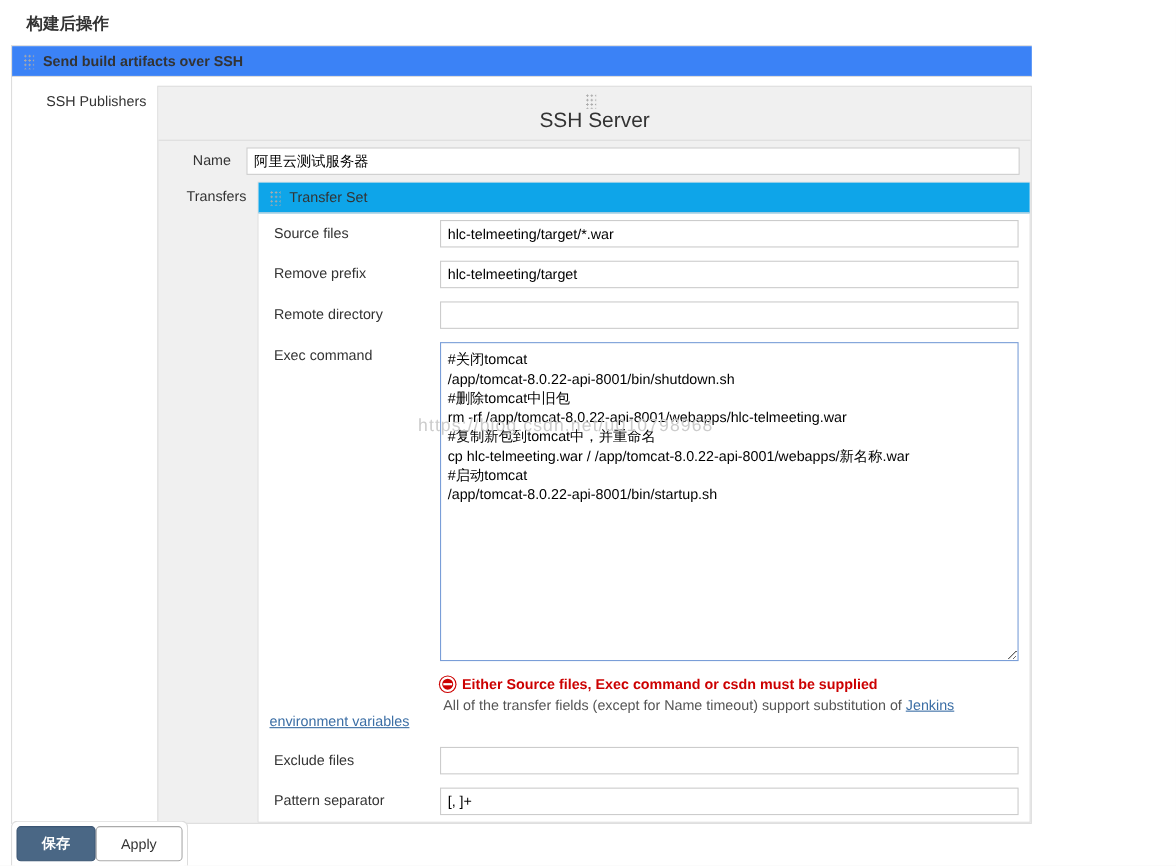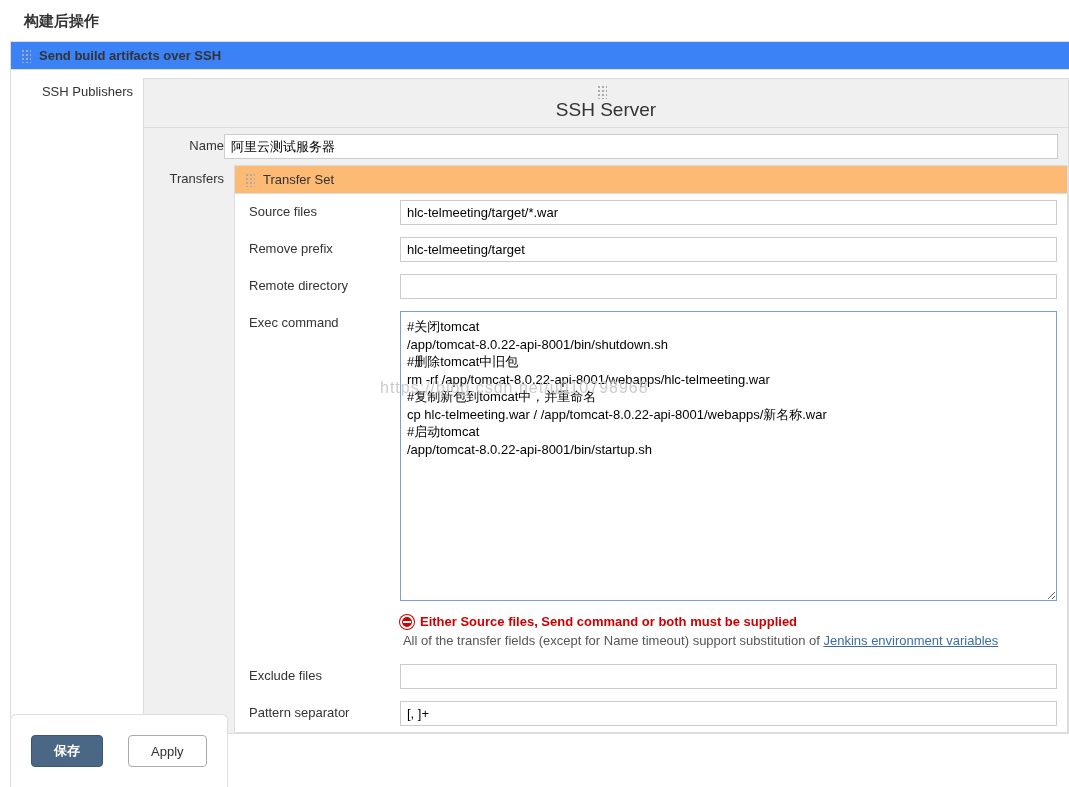--- a/index.html
+++ b/index.html
@@ -1,43 +1,43 @@
 <!DOCTYPE html>
 <html><head>
 <meta charset="utf-8">
 <style>
 * { box-sizing: border-box; margin: 0; padding: 0; }
 body { font-family: Arial, "Microsoft YaHei", sans-serif; font-size: 13px; color: #333; background: #fff; }
-.page { width: 1069px; }
+.page { width: 938px; }
 .section-title { font-size: 15px; font-weight: bold; color: #333; padding: 12px 24px 10px; }
 .outer-box { margin-left: 10px; border-top: 1px solid #ddd; border-left: 1px solid #ddd; }
 .group-header { background: #3b82f6; border-bottom: 1px solid #ddd; padding: 6px 10px; font-weight: bold; color: #333; display: flex; align-items: center; }
 .drag-dots { width: 10px; height: 14px; display: inline-block; margin-right: 8px; background-image: radial-gradient(#aaa 1px, transparent 1px); background-size: 4px 4px; }
 .main-body { display: flex; padding: 8px 0 0 0; }
 .left-label-col { width: 132px; padding: 6px 10px 0 0; text-align: right; color: #333; font-size: 13px; }
 .right-content { flex: 1; }
 .inner-box { border: 1px solid #ddd; background: #f0f0f0; }
 .inner-header { background: #f0f0f0; border-bottom: 1px solid #ddd; padding: 6px 10px; display: flex; align-items: center; color: #333; font-size: 19px; flex-direction: column; }
 .form-row { display: flex; align-items: flex-start; padding: 6px 10px; }
-.form-label { width: 70px; text-align: right; padding-top: 4px; color: #333; }
+.form-label { width: 70px; text-align: right; padding-right: 14px; padding-top: 4px; color: #333; }
 .form-input-wrap { flex: 1; }
 .text-input { width: 100%; padding: 4px 6px; border: 1px solid #ccc; font-size: 13px; font-family: Arial, "Microsoft YaHei", sans-serif; }
 .transfers-section { display: flex; }
 .transfer-box { border: 1px solid #ddd; background: #fff; }
-.transfer-header { background: #fdba74; border-bottom: 1px solid #ddd; padding: 6px 10px; display: flex; align-items: center; }
+.transfer-header { background: #0ea5e9; border-bottom: 1px solid #ddd; padding: 6px 10px; display: flex; align-items: center; }
 .t-row { display: flex; padding: 6px 10px; align-items: flex-start; }
 .t-label { width: 155px; text-align: left; padding-top: 4px; color: #333; padding-left: 4px; }
 .t-input-wrap { flex: 1; }
 textarea.exec { width: 100%; height: 290px; border: 1px solid #7a9ed8; padding: 6px; font-size: 13px; font-family: Arial, "Microsoft YaHei", sans-serif; resize: both; line-height: 1.35; }
 .error-row { display: flex; align-items: center; padding: 4px 10px 2px; color: #c00; font-weight: bold; font-size: 13px; }
 .error-icon { width: 14px; height: 14px; border-radius: 50%; background: #c00; border: 2px solid #fff; box-shadow: 0 0 0 1px #c00; display: inline-flex; align-items: center; justify-content: center; margin-right: 6px; position: relative; }
 .error-icon::before { content: ""; width: 8px; height: 2px; background: #fff; position: absolute; }
 .help-row { padding: 2px 10px 10px; color: #555; font-size: 13px; }
 .help-row a { color: #3b6ea5; text-decoration: underline; }
-.footer { position: fixed; bottom: 0; left: 10px; display: flex; gap: 25px; padding: 20px; border-top: 1px solid #ddd; border-left: 1px solid #ddd; border-right: 1px solid #ddd; background: #fff; border-radius: 6px 6px 0 0; }
+.footer { position: fixed; bottom: 0; left: 10px; display: flex; gap: 0; padding: 4px; border-top: 1px solid #ddd; border-left: 1px solid #ddd; border-right: 1px solid #ddd; background: #fff; border-radius: 6px 6px 0 0; }
 .btn { padding: 6px 22px; border: 1px solid #aaa; border-radius: 4px; font-size: 13px; cursor: pointer; }
 .btn-primary { background: #4a6785; color: #fff; border-color: #3b5573; font-weight: bold; }
 .btn-default { background: #fff; color: #333; }
 .watermark { position: absolute; top: 379px; left: 380px; color: #ccc; font-size: 16px; letter-spacing: 1px; pointer-events: none; z-index: 5; }
 </style>
 </head>
 <body>
 
 <div class="page">
   <div class="section-title">构建后操作</div>
@@ -103,21 +103,21 @@
 #复制新包到tomcat中，并重命名
 cp hlc-telmeeting.war / /app/tomcat-8.0.22-api-8001/webapps/新名称.war
 #启动tomcat
 /app/tomcat-8.0.22-api-8001/bin/startup.sh</textarea>
                   </div>
                 </div>
 
                 <div class="error-row">
                   <div style="width:155px;"></div>
                   <span class="error-icon"></span>
-                  <span>Either Source files, Send command or both must be supplied</span>
+                  <span>Either Source files, Exec command or csdn must be supplied</span>
                 </div>
 
                 <div class="help-row">
                   <span style="display:inline-block;width:155px;"></span>
                   <span>All of the transfer fields (except for Name timeout) support substitution of </span>
                   <a href="#">Jenkins environment variables</a>
                 </div>
 
                 <div class="t-row">
                   <div class="t-label">Exclude files</div>

